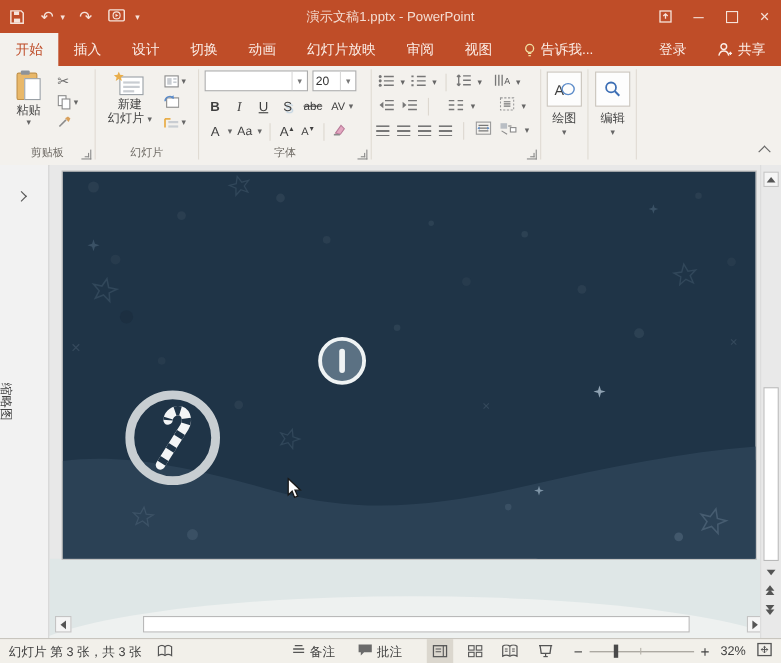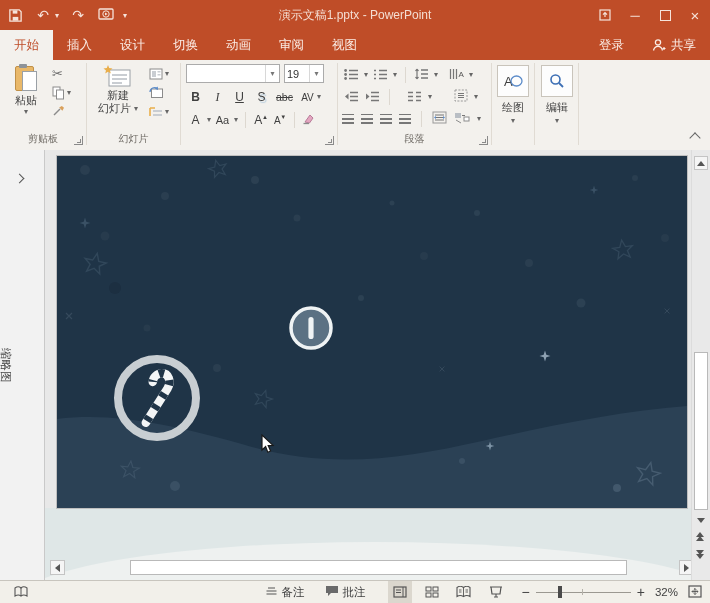--- a/index.html
+++ b/index.html
@@ -120,25 +120,37 @@
     <div class="tab">
         <span>设计</span>
       </div>
     <div class="tab">
         <span>切换</span>
       </div>
     <div class="tab">
         <span>动画</span>
       </div>
     <div class="tab">
+        <span>幻灯片放映</span>
+      </div>
+    <div class="tab">
         <span>审阅</span>
       </div>
     <div class="tab">
         <span>视图</span>
       </div>
+    <div class="tab">
+      <span class="glyph">
+        <svg width="11" height="13" viewBox="0 0 11 13">
+            <circle cx="5.5" cy="5" r="3.6" fill="none" stroke="#F0DFA2" stroke-width="1.2"></circle>
+            <path d="M4 9.5h3M4.4 11.5h2.2" stroke="#F0DFA2" stroke-width="1.1"></path>
+          </svg>
+      </span>
+      <span>告诉我...</span>
+    </div>
     <div class="tabspace"></div>
     <div class="tab">
         <span>登录</span>
       </div>
     <div class="tab">
       <span class="glyph">
         <svg width="14" height="14" viewBox="0 0 14 14">
             <circle cx="6" cy="4.4" r="2.6" fill="none" stroke="#FBEDE6" stroke-width="1.3"></circle>
             <path d="M1.5 12.5c.6-3 3-4.2 4.5-4.2s3.9 1.2 4.5 4.2" fill="none" stroke="#FBEDE6" stroke-width="1.3"></path>
             <path d="M10.5 10.5h3M12 9v3" stroke="#FBEDE6" stroke-width="1.2"></path>
@@ -228,21 +240,21 @@
     </div>
     <div class="vsep" style="left:180px;"></div>
 
     <div style="position:absolute;left:181px;top:0;width:156px;height:88px;">
       <div class="rowflex" style="left:5px;top:4px;gap:4px;">
         <span class="combo" style="width:92px;">
             <span style="flex:1;"></span>
             <span class="cdd">▾</span>
           </span>
         <span class="combo" style="width:38px;">
-            <span style="flex:1;padding-left:2px;">19</span>
+            <span style="flex:1;padding-left:2px;">20</span>
             <span class="cdd">▾</span>
           </span>
       </div>
       <div class="rowflex" style="left:7px;top:28px;gap:7px;">
         <span class="fbtn" style="font-weight:bold;">B</span>
         <span class="fbtn" style="font-style:italic;font-family:'Liberation Serif',serif;">I</span>
         <span class="fbtn" style="text-decoration:underline;">U</span>
         <span class="fbtn" style="text-shadow:1.5px 1.5px 1px #B8CEDF;">S</span>
         <span class="fbtn" style="text-decoration:line-through;font-size:10.5px;">abc</span>
         <span class="fbtn" style="font-size:10px;letter-spacing:0;">AV</span>
@@ -261,20 +273,21 @@
         <span class="fbtn">
             <span style="font-size:10px;">A</span>
             <span style="font-size:7px;margin:-6px 0 0 1px;">▾</span>
           </span>
         <span class="sep-mini"></span>
         <span><svg width="14" height="13" viewBox="0 0 14 13">
               <path d="M3 10 L8 3 L11 6 L7.5 11z" fill="#E3A6C0" stroke="#B97C99"></path>
               <path d="M1.5 11.5 H7" stroke="#8B8B8B" stroke-width="1.3"></path>
             </svg></span>
       </div>
+      <div class="grouplabel">字体</div>
       <span class="launcher"></span>
     </div>
     <div class="vsep" style="left:337px;"></div>
 
     <div style="position:absolute;left:338px;top:0;width:153px;height:88px;">
       <div class="rowflex" style="left:6px;top:6px;gap:5px;">
         <span><svg width="15" height="11" viewBox="0 0 15 11">
               <circle cx="1.6" cy="1.5" r="1.4" fill="#777"></circle>
               <circle cx="1.6" cy="5.5" r="1.4" fill="#777"></circle>
               <circle cx="1.6" cy="9.5" r="1.4" fill="#777"></circle>
@@ -330,21 +343,20 @@
               <path d="M2 6.5 L4 5v3zM13 6.5 L11 5v3z" fill="#5B8BC9"></path>
             </svg></span>
         <span><svg width="16" height="13" viewBox="0 0 16 13">
               <rect x="1" y="2" width="6" height="5" fill="#B9BEC4"></rect>
               <path d="M8 4.5h3" stroke="#777"></path>
               <rect x="10" y="6" width="5" height="4" fill="#FFF" stroke="#8B8B8B"></rect>
               <path d="M2 9 L7 12" stroke="#8B8B8B"></path>
             </svg></span>
         <span class="dd">▾</span>
       </div>
-      <div class="grouplabel">段落</div>
       <span class="launcher"></span>
     </div>
     <div class="vsep" style="left:491px;"></div>
 
     <div style="position:absolute;left:492px;top:0;width:42px;height:88px;">
       <div class="bigbtn" style="left:6px;top:5px;width:30px;">
         <span class="boxedbtn">
           <svg width="20" height="16" viewBox="0 0 20 16">
               <text x="1" y="13" font-size="13" fill="#3F3F3F" font-family="sans-serif">A</text>
               <ellipse cx="13.5" cy="8" rx="5.5" ry="5" fill="none" stroke="#5B8BC9" stroke-width="1.3"></ellipse>
@@ -477,20 +489,21 @@
         <span class="tri up" style="margin-bottom:-2px;"></span>
         <span class="tri up"></span>
       </div>
     <div class="dblchev" style="top:400px;">
         <span class="tri down" style="margin-bottom:-2px;"></span>
         <span class="tri down"></span>
       </div>
   </div>
 
   <div class="statusbar">
+    <span class="sb-item" style="margin-left:8px;">幻灯片 第 3 张，共 3 张</span>
     <span class="sb-item" style="margin-left:14px;">
       <svg width="15" height="13" viewBox="0 0 15 13">
           <path d="M1,2 C3,0.5 5.5,0.5 7,2 C8.5,0.5 11,0.5 13,2 V10 C11,8.8 8.5,8.8 7,10 C5.5,8.8 3,8.8 1,10 Z" fill="none" stroke="#555" stroke-width="1.1"></path>
           <path d="M7 2v8" stroke="#555" stroke-width="1"></path>
         </svg>
     </span>
     <span class="sb-item" style="margin-left:auto;">
       <span><svg width="13" height="11" viewBox="0 0 13 11">
             <path d="M3 2h7M1.5 5h10M1.5 8h10" stroke="#555" stroke-width="1.2"></path>
           </svg></span>

